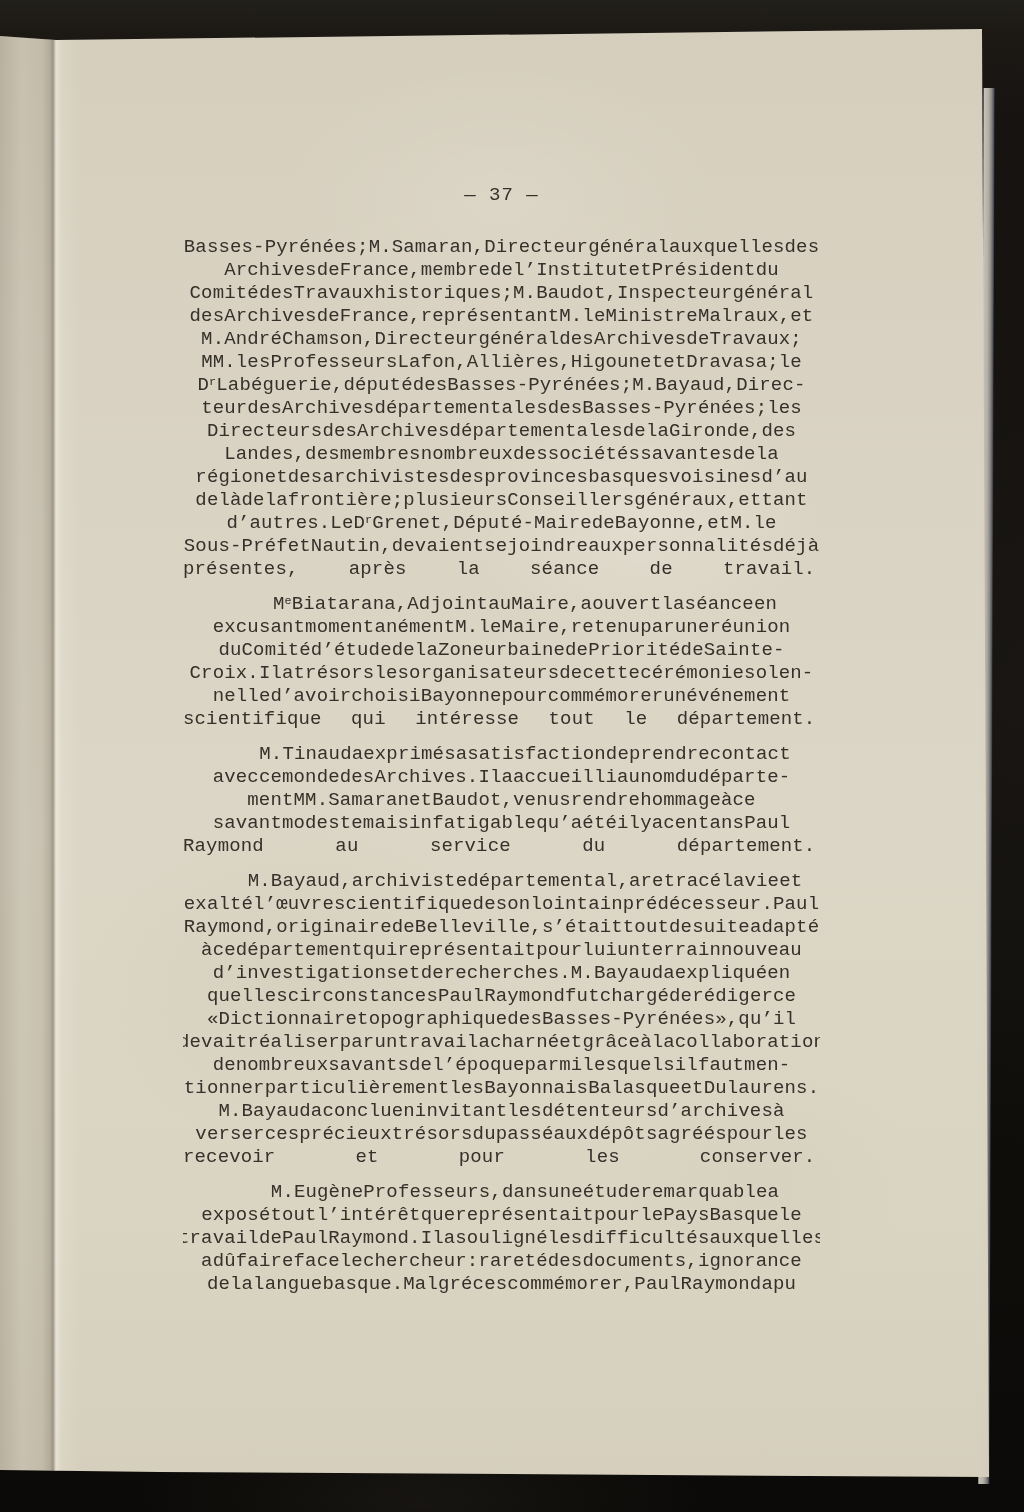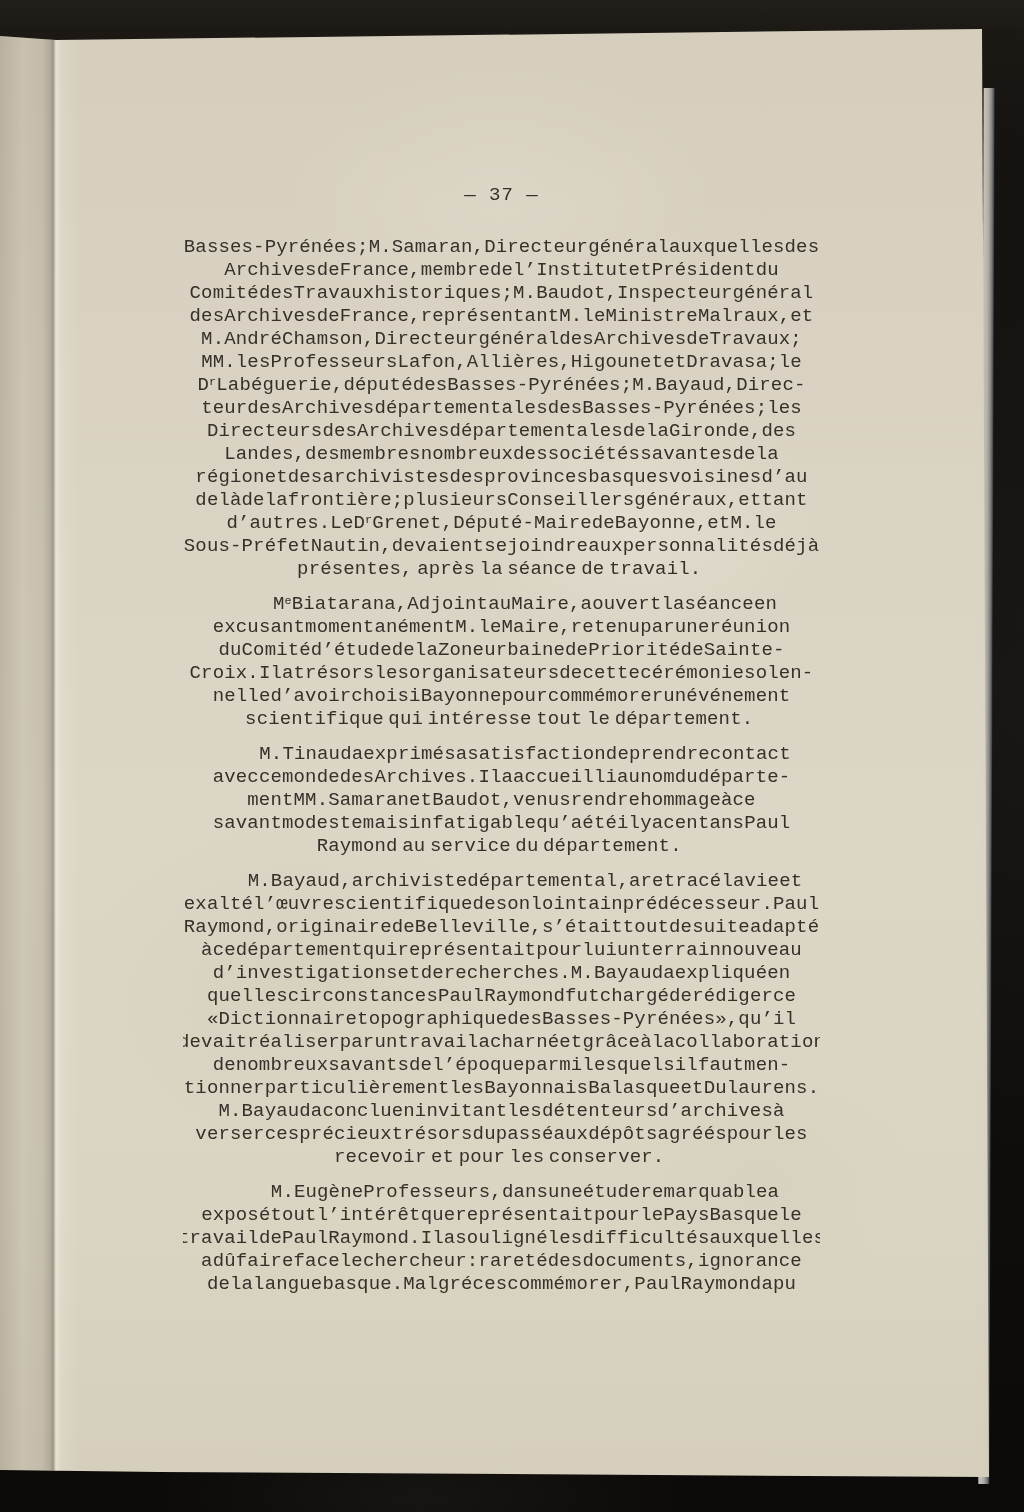--- a/index.html
+++ b/index.html
@@ -82,21 +82,21 @@
   .line {
     height: 23px;
     overflow: hidden;
     text-align: justify;
     text-align-last: justify;
     white-space: nowrap;
     display: flex; 
     justify-content: center;
   }
   .line span.w { display: inline-block; }
-  .line.no-justify { justify-content: center; }
+  .line.no-justify { justify-content: space-between; }
   .line.no-justify span.w { margin-right: 4.6px; }
   .line.indent { padding-left: 47px; }
   sup {
     font-size: 0.62em;
     line-height: 0;
     vertical-align: 0.45em;
   }
 </style>
 </head>
 <body>

